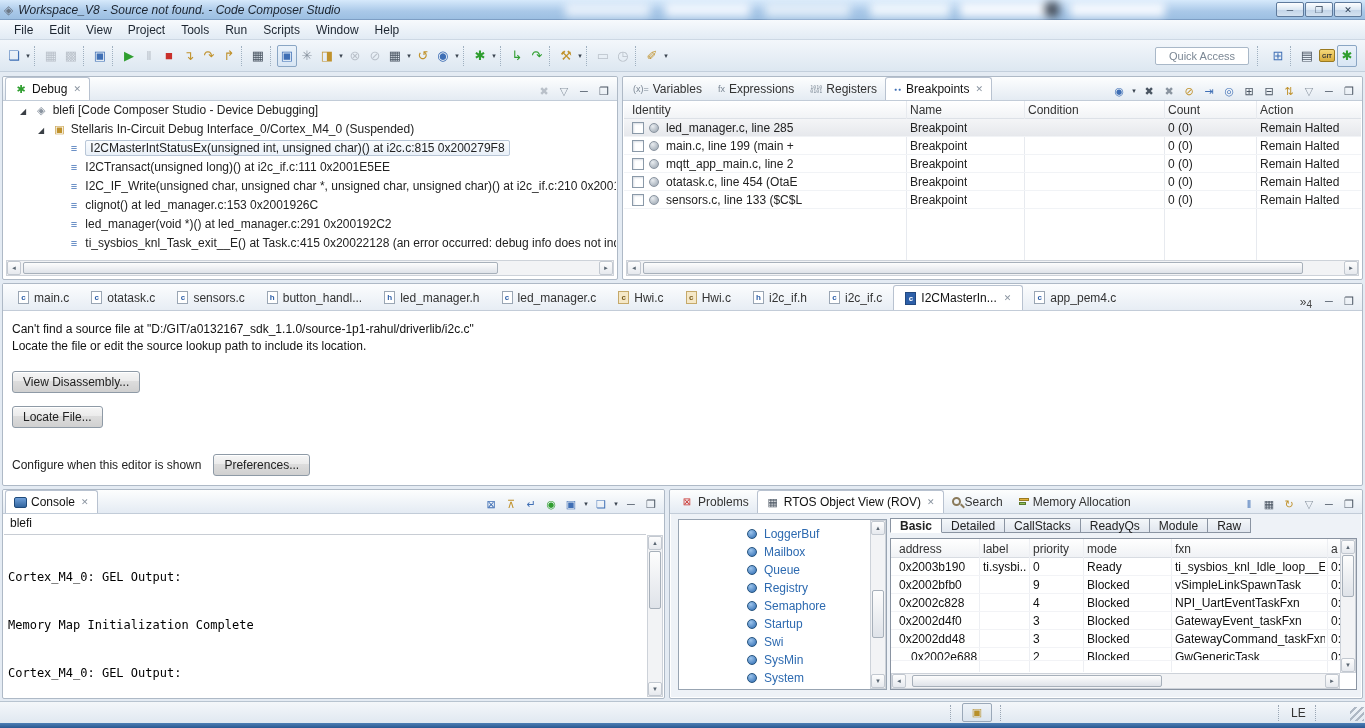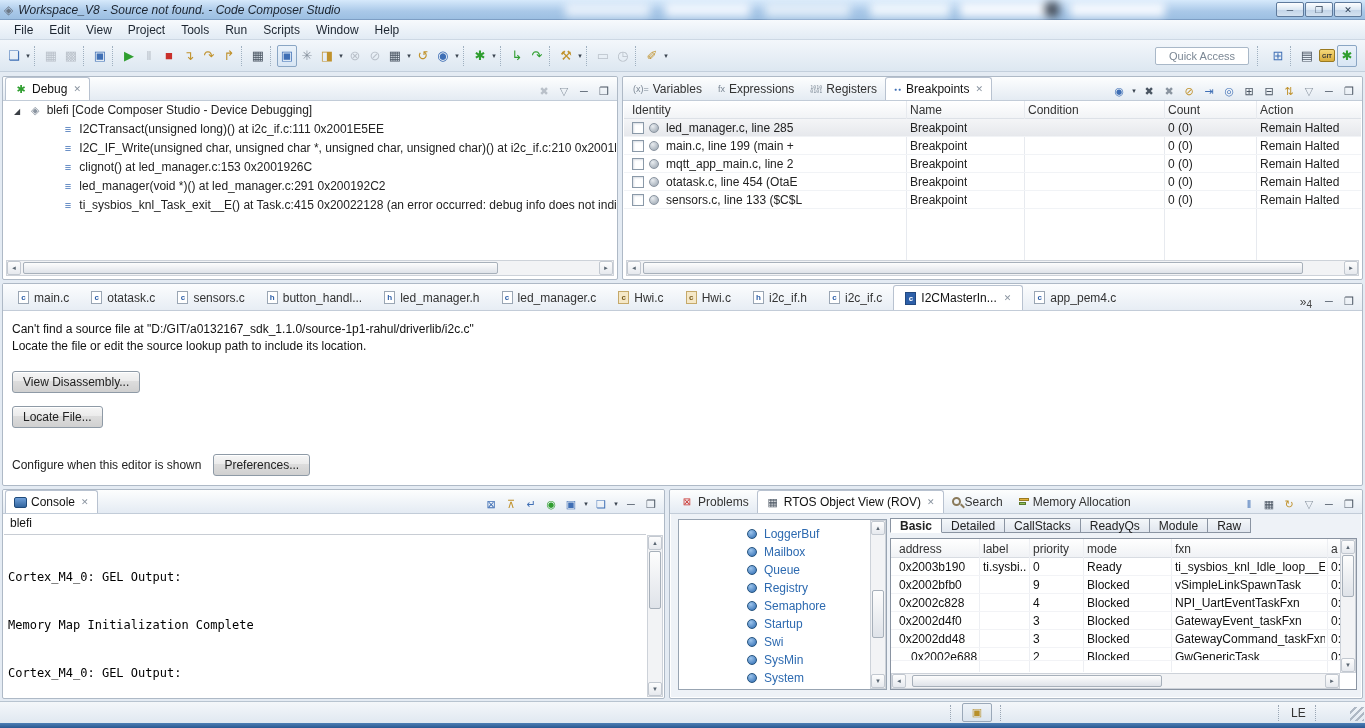--- a/index.html
+++ b/index.html
@@ -40,21 +40,21 @@
 
   
   .panel{position:absolute;background:#fff;border:1px solid #aeb9c6;border-radius:2px;}
   .tabstrip{position:absolute;left:0;top:0;right:0;height:24px;
     background:linear-gradient(#fdfefe,#e4ebf3);border-bottom:1px solid #c2ccd8;
     display:flex;align-items:flex-end;padding-left:2px;border-radius:2px 2px 0 0;}
   .vtab{display:flex;align-items:center;gap:4px;height:23px;padding:0 8px;color:#333;white-space:nowrap;}
   .vtab.active{background:#fff;border:1px solid #b8c2d0;border-bottom:none;border-radius:3px 3px 0 0;color:#111;}
   .strip-tools{margin-left:auto;display:flex;align-items:center;padding-right:4px;gap:2px;}
   .strip-tools .ti{width:18px;height:18px;font-size:11px;}
-  .pcontent{position:absolute;left:1px;right:1px;top:24px;bottom:1px;background:#fff;overflow:hidden;}
+  .pcontent{position:absolute;left:1px;right:1px;top:24px;bottom:1px;background:#fff;overflow:hidden;padding-left:6px;}
 
   
   .binary-ic{display:inline-flex;flex-direction:column;line-height:4px;font-size:5px;color:#7b8794;font-family:"DejaVu Sans Mono",monospace;}
   .twodots{font-size:5px;color:#3f6fb5;letter-spacing:1px;}
   .varprefix{font-size:9px;color:#7b8794;}
   .fx{font-size:9px;color:#7b8794;}
   .mag{position:relative;width:9px;height:9px;border:2px solid #8a7a5a;border-radius:50%;display:inline-block;}
   .mag:after{content:"";position:absolute;left:6px;top:6px;width:5px;height:2px;background:#8a7a5a;transform:rotate(45deg);}
   .membars{display:inline-flex;flex-direction:column;gap:1px;}
   .membars i{width:10px;height:3px;background:#e3b23c;border:1px solid #9a7a20;}
@@ -242,20 +242,29 @@
         <span class="ti dk">─</span>
         <span class="ti dk">❐</span>
       </div>
     </div>
     <div class="pcontent">
       <div class="tree-row" style="padding-left:6px">
         <span class="tw">◢</span>
         <span class="node-ic gy">◈</span>
         <span>blefi [Code Composer Studio - Device Debugging]</span>
       </div>
+      <div class="tree-row" style="padding-left:24px">
+        <span class="tw">◢</span>
+        <span class="node-ic y">▣</span>
+        <span>Stellaris In-Circuit Debug Interface_0/Cortex_M4_0 (Suspended)</span>
+      </div>
+      <div class="tree-row" style="padding-left:56px">
+        <span class="node-ic b">≡</span>
+        <span class="frame-sel">I2CMasterIntStatusEx(unsigned int, unsigned char)() at i2c.c:815 0x200279F8</span>
+      </div>
       <div class="tree-row" style="padding-left:56px">
         <span class="node-ic b">≡</span>
         <span>I2CTransact(unsigned long)() at i2c_if.c:111 0x2001E5EE</span>
       </div>
       <div class="tree-row" style="padding-left:56px">
         <span class="node-ic b">≡</span>
         <span>I2C_IF_Write(unsigned char, unsigned char *, unsigned char, unsigned char)() at i2c_if.c:210 0x2001E6</span>
       </div>
       <div class="tree-row" style="padding-left:56px">
         <span class="node-ic b">≡</span>

